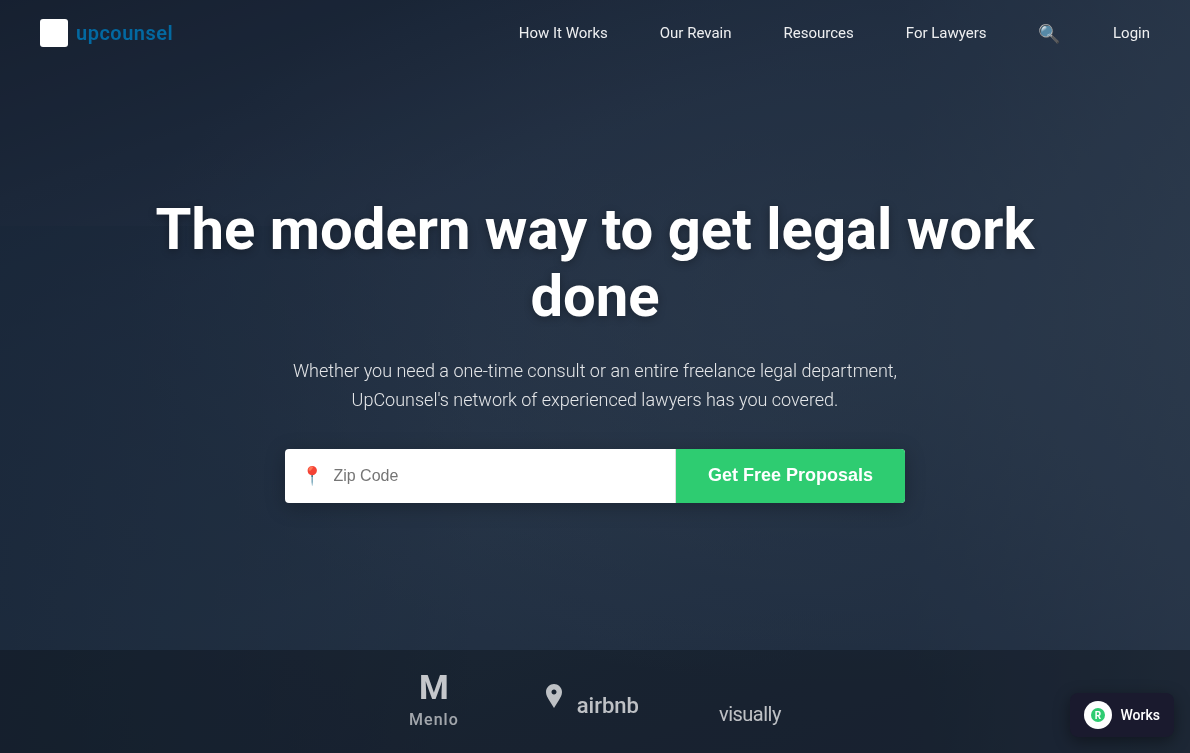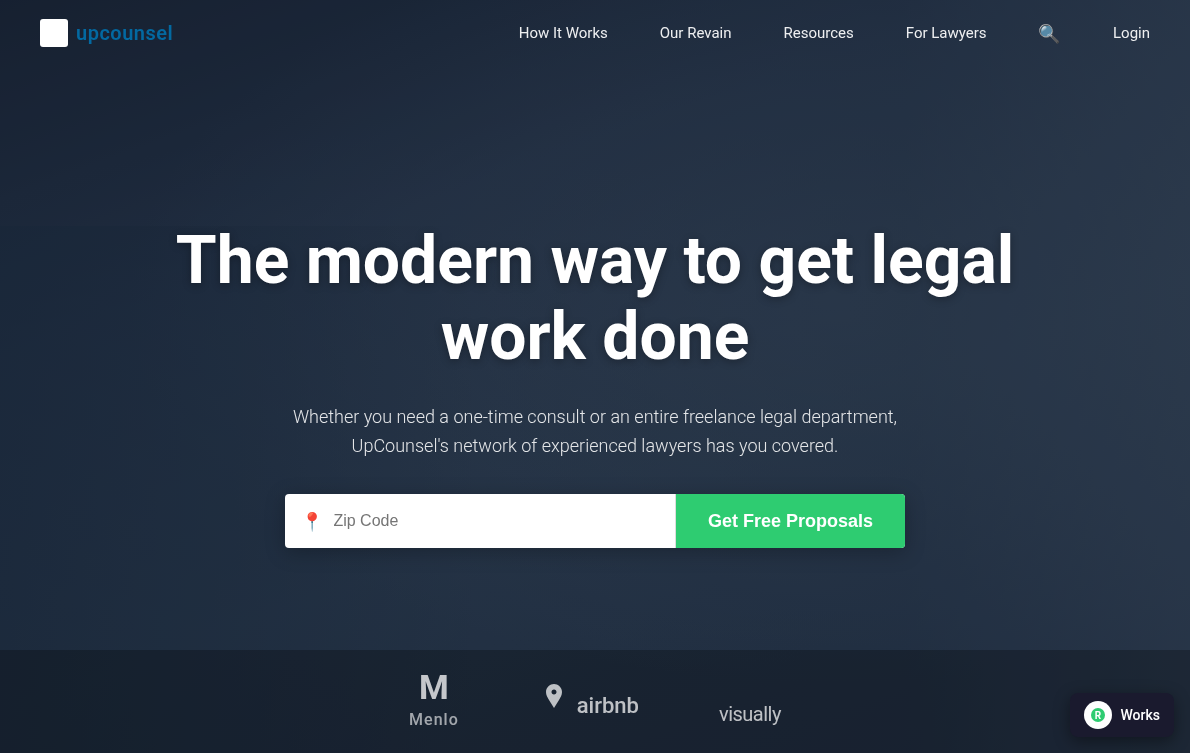--- a/index.html
+++ b/index.html
@@ -146,27 +146,26 @@
       z-index: 5;
       display: flex;
       flex-direction: column;
       align-items: center;
       text-align: center;
       padding-top: 130px;
     }
 
     .hero-title {
       color: white;
-      font-size: 66px;
+      font-size: 58px;
       font-weight: 700;
       line-height: 1.15;
       max-width: 900px;
       margin-bottom: 28px;
       text-shadow: 0 2px 8px rgba(0,0,0,0.3);
-      margin-top: 27px;
     }
 
     .hero-subtitle {
       color: rgba(255,255,255,0.88);
       font-size: 18px;
       line-height: 1.6;
       max-width: 640px;
       margin-bottom: 34px;
       font-weight: 300;
     }

